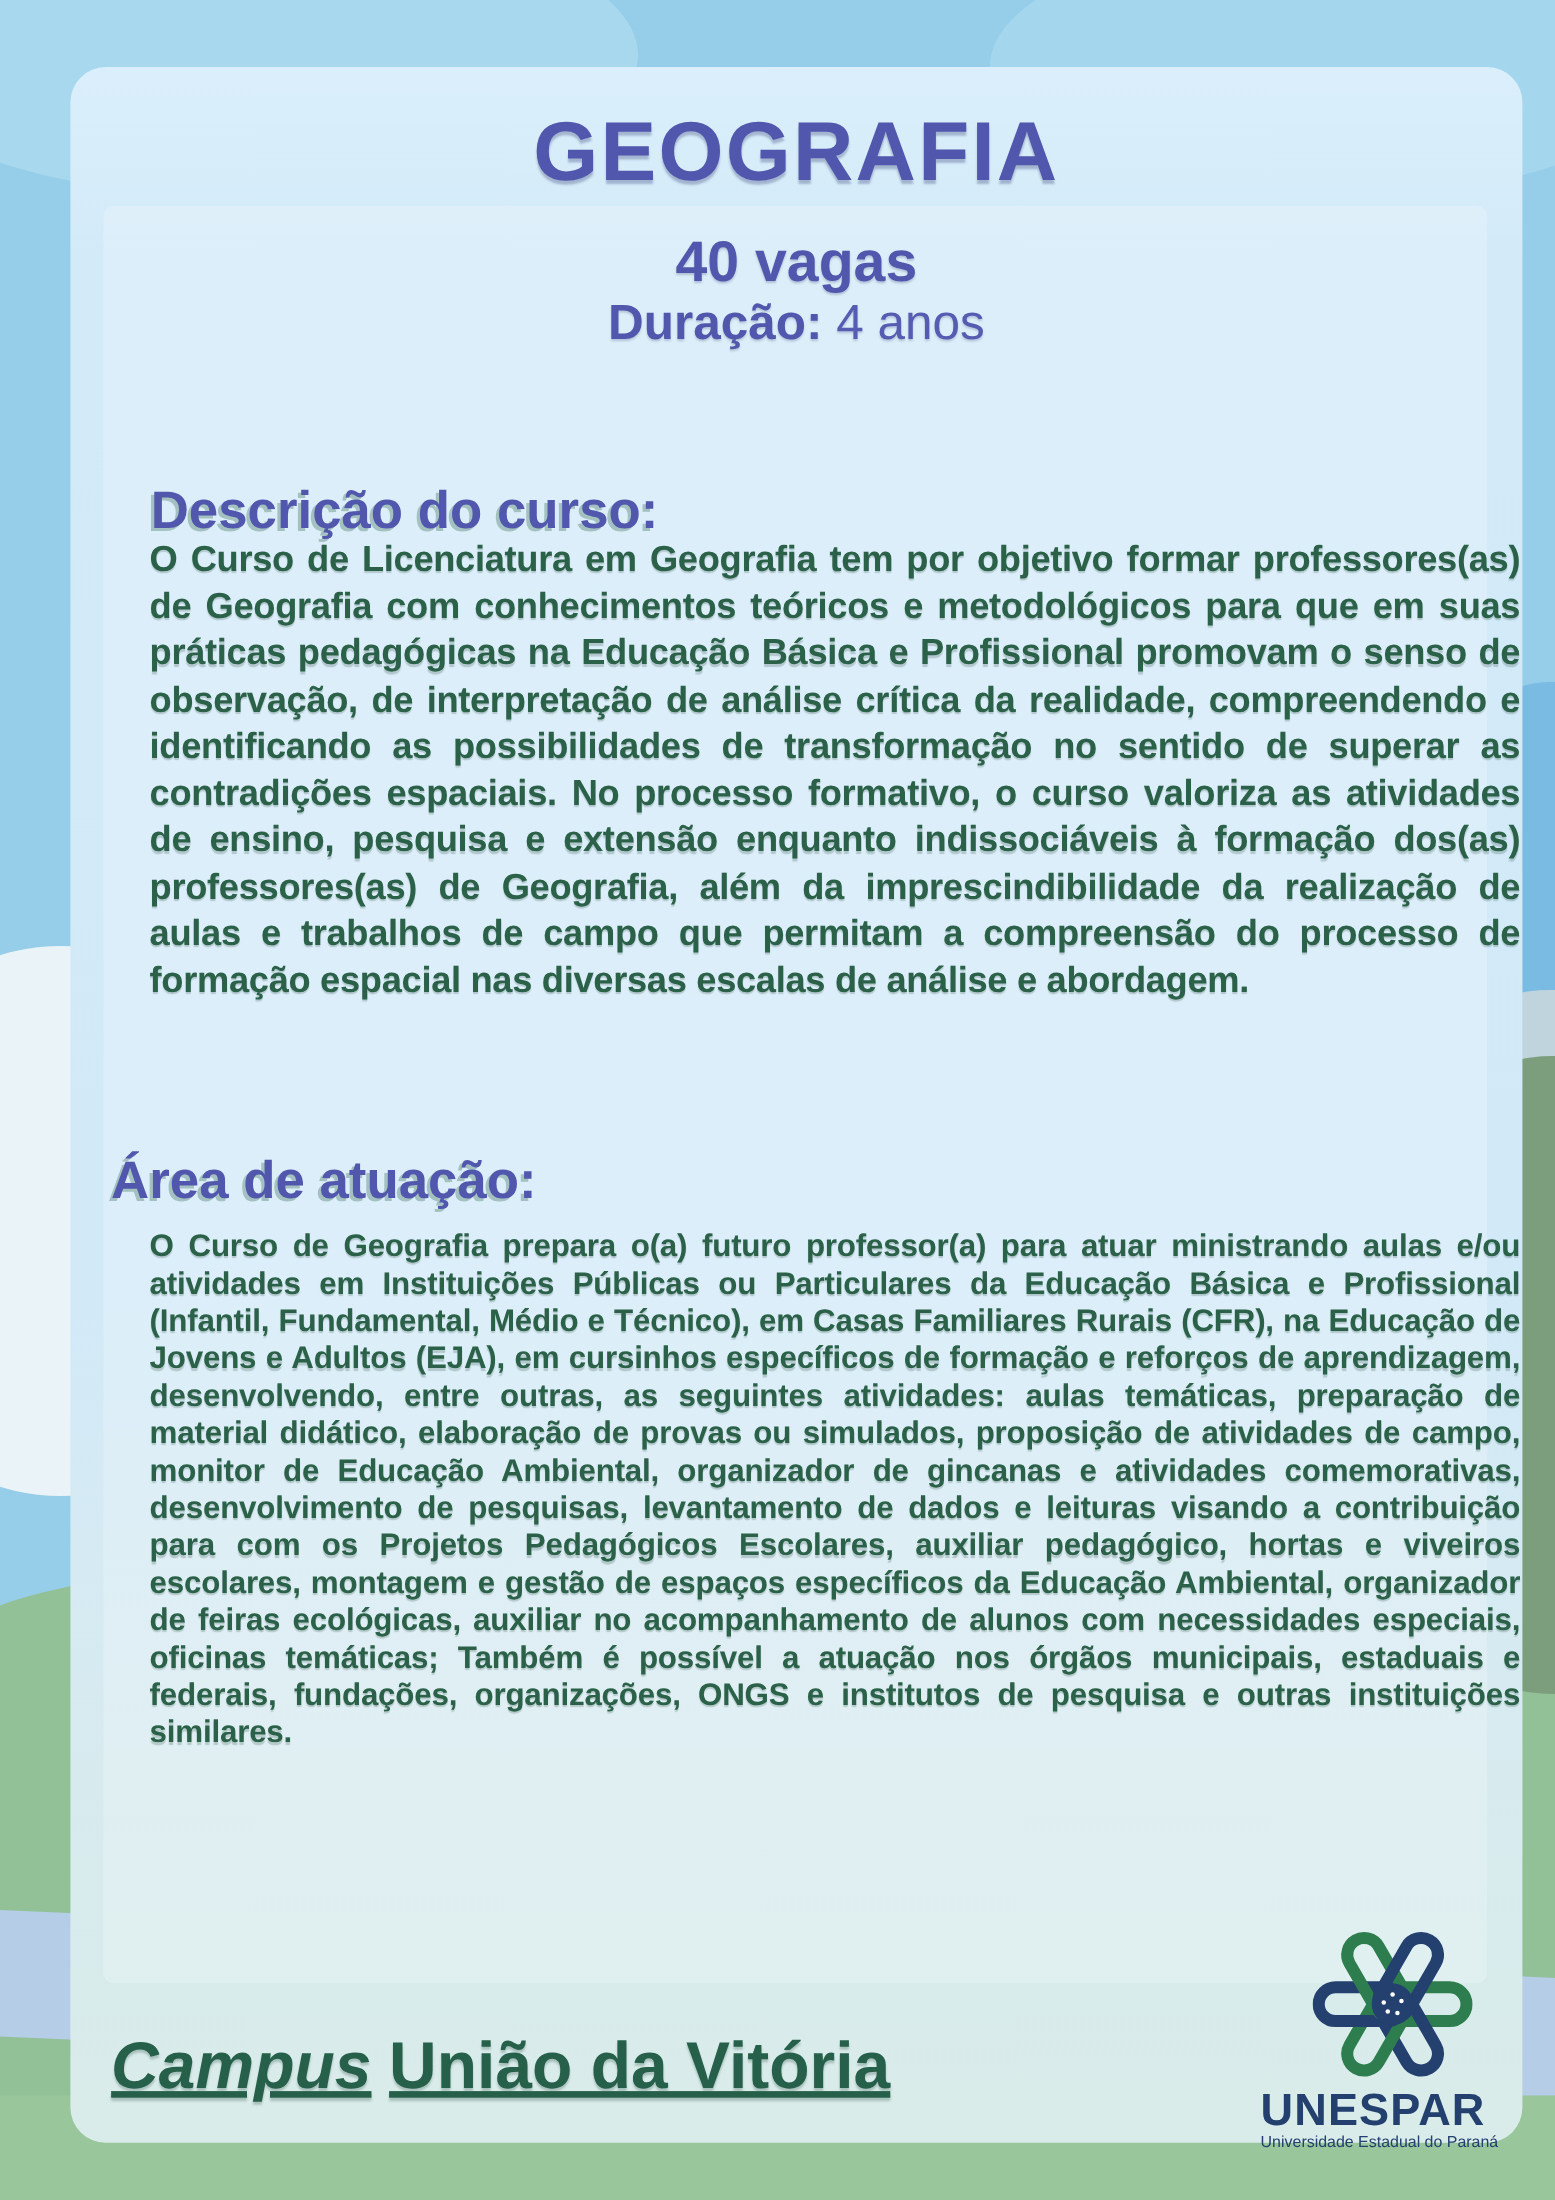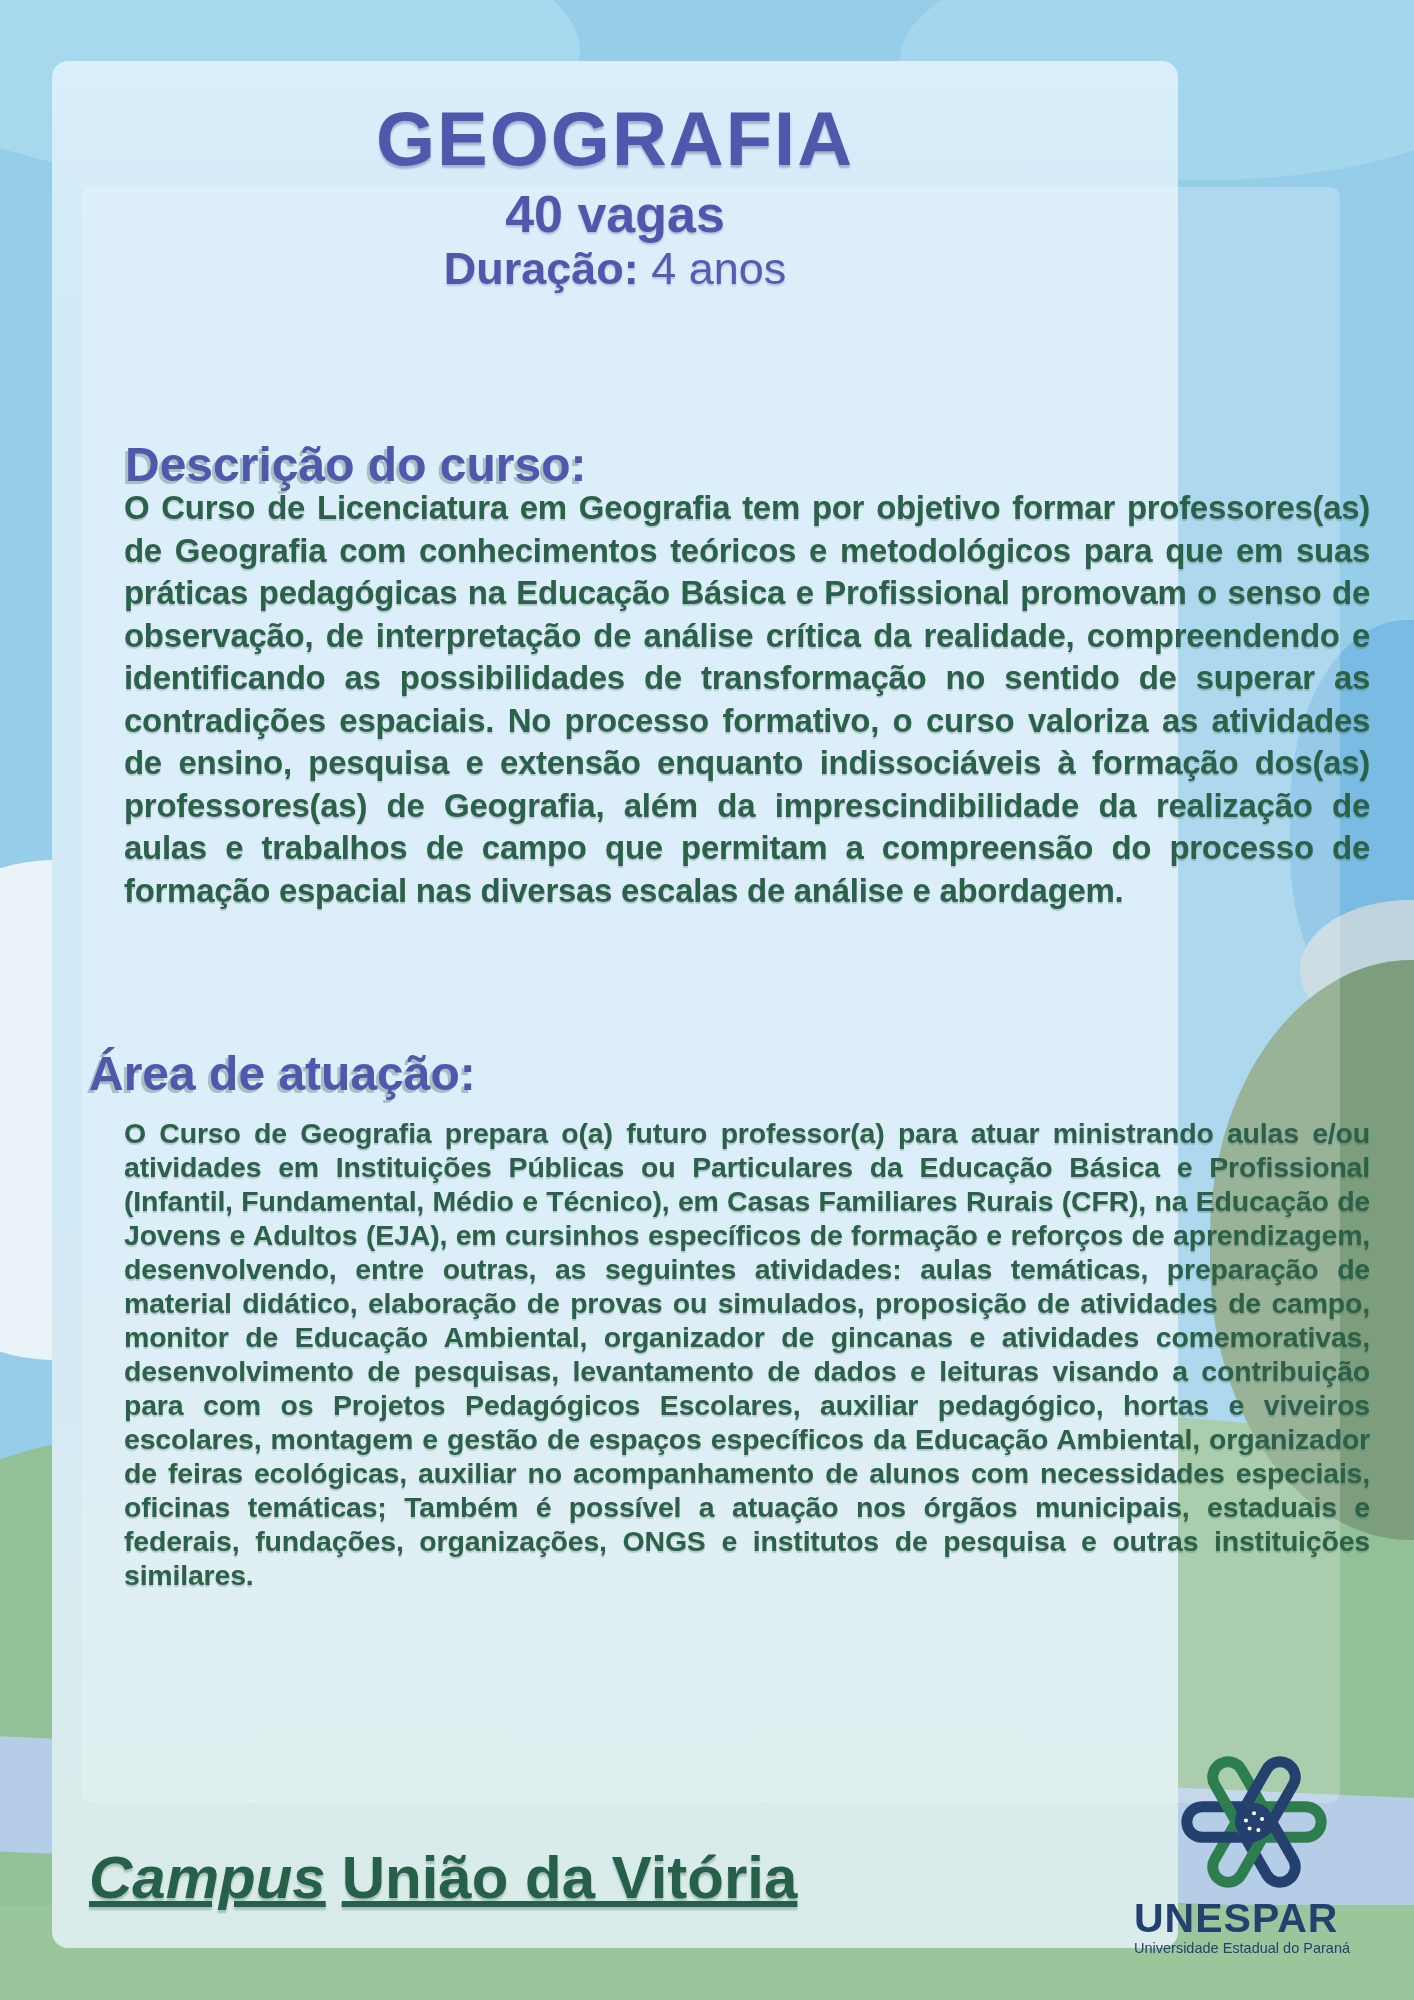--- a/index.html
+++ b/index.html
@@ -17,36 +17,36 @@
   .deep-sky{left:1290px;top:620px;width:260px;height:420px;background:#79bbe2;border-radius:45%;}
   .cloud-c{left:-160px;top:860px;width:430px;height:500px;background:#e9f3f8;border-radius:50%;}
   .cloud-d{left:1300px;top:900px;width:220px;height:140px;background:#c0d4dd;border-radius:50%;}
   .land{left:-40px;top:1400px;width:1500px;height:640px;background:var(--land-green,#93c197);border-radius:45% 55% 0 0/90px 70px 0 0;}
   .tree{left:1210px;top:960px;width:420px;height:580px;background:#7d9e7c;border-radius:48%;}
   .river{left:-80px;top:1770px;width:1700px;height:115px;background:#b5cde6;border-radius:60px;transform:rotate(2.5deg);}
   .bottom-grass{left:0;top:1905px;width:1414px;height:95px;background:#9ac69c;}
 
   
   .card{
-    position:absolute;left:52px;top:61px;width:1126px;height:1887px;
-    border-radius:16px;
+    position:absolute;left:64px;top:61px;width:1320px;height:1887px;
+    border-radius:32px;
     background:linear-gradient(180deg,#daeffb 0%,var(--card-blue,#d3eaf8) 9%,#d2e9f8 58%,#d7ebef 82%,#d9ece9 100%);
   }
   .inner-panel{
     position:absolute;left:30px;top:126px;width:1258px;height:1616px;
     background:rgba(255,255,255,0.22);border-radius:10px;
   }
   
   .header{position:absolute;top:38px;left:0;right:0;text-align:center;color:var(--accent-purple,#5157ac);}
   .title{
     font-size:76px;font-weight:800;letter-spacing:2px;line-height:80px;
     text-shadow:0 3px 2px rgba(40,50,110,0.30);
   }
   .vacancies{
-    font-size:52px;font-weight:800;line-height:56px;margin-top:7px;
+    font-size:52px;font-weight:800;line-height:56px;margin-top:31px;
     text-shadow:0 2px 2px rgba(40,50,110,0.25);
   }
   .detail-line{font-size:45px;line-height:54px;text-shadow:0 2px 2px rgba(40,50,110,0.22);}
   .detail-label{font-weight:800;}
   .detail-value{font-weight:400;color:#565cb2;}
 
   
   .section-heading{
     position:absolute;left:37px;
     font-size:48px;font-weight:800;color:var(--accent-purple,#5157ac);

